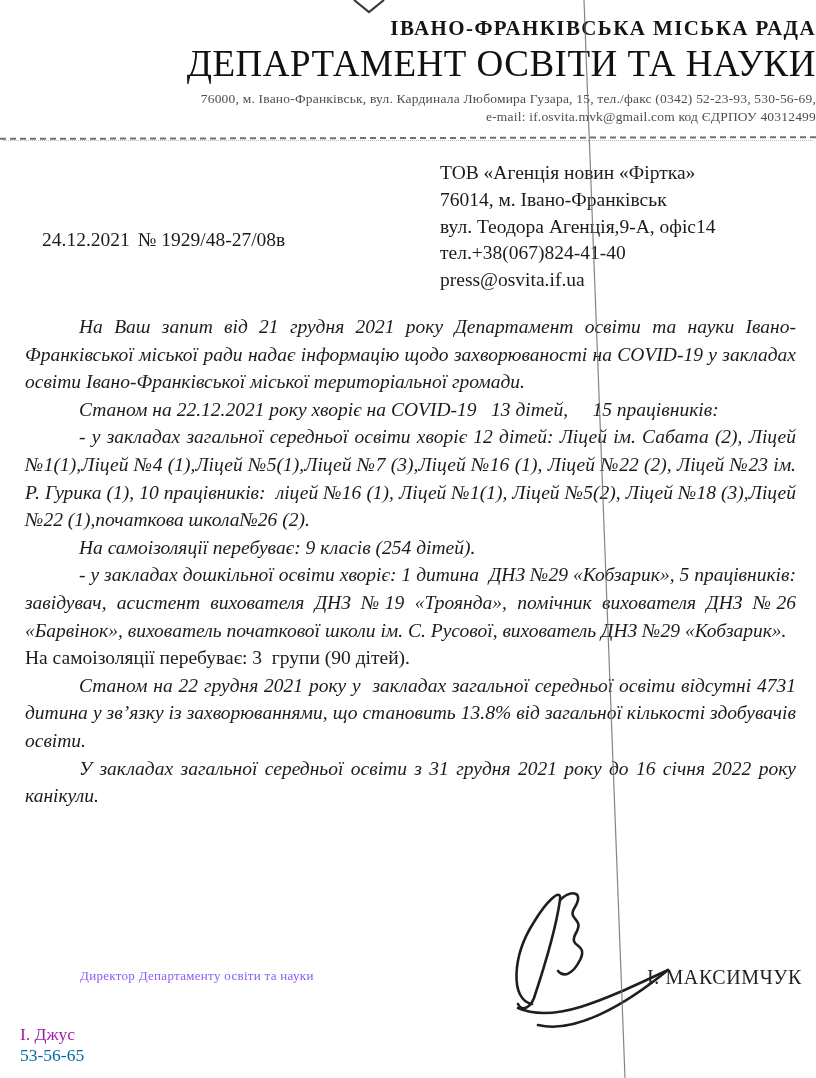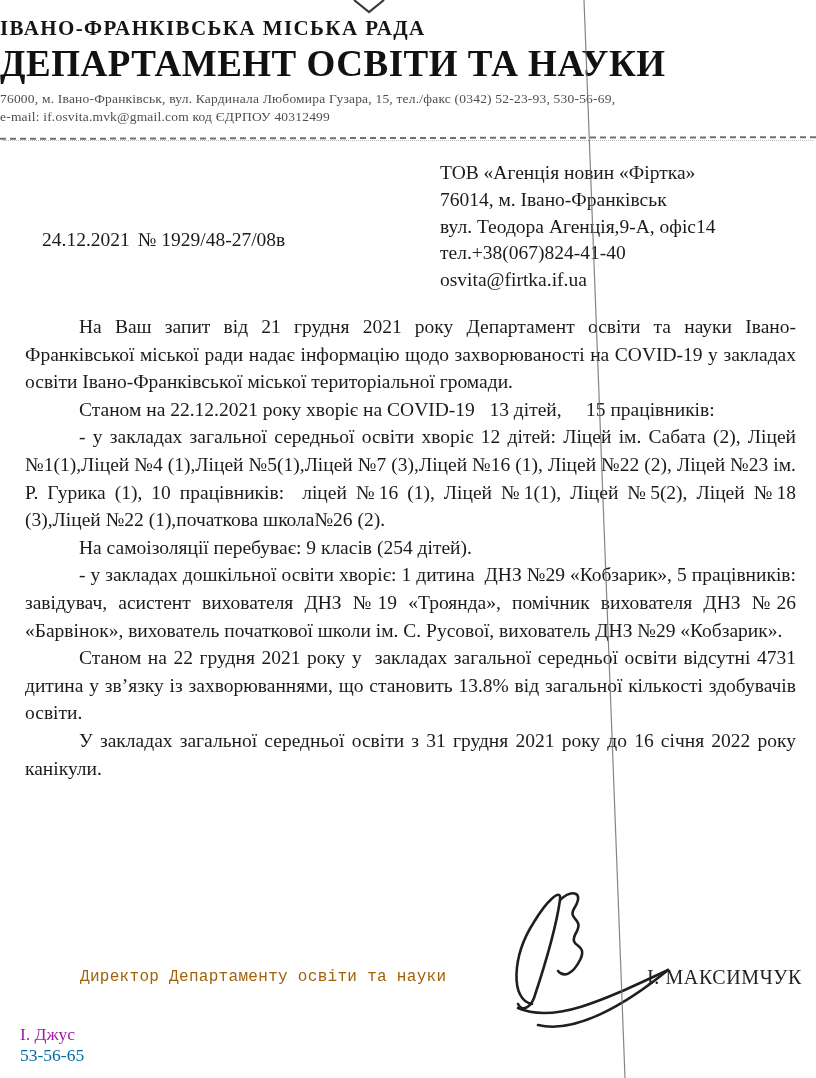--- a/index.html
+++ b/index.html
@@ -7,26 +7,26 @@
     width:816px; height:1078px;
     background:#ffffff;
     font-family:"Liberation Serif", serif;
     color:#1b1b1b;
     position:relative;
     overflow:hidden;
   }
   .page { position:absolute; inset:0; }
 
   
-  .letterhead { position:absolute; top:16px; left:0; width:100%; text-align:left; }
+  .letterhead { position:absolute; top:16px; left:0; width:100%; text-align:right; }
   .council-name {
     font-size:21px; font-weight:bold; letter-spacing:1.4px; color:#151515;
   }
   .department-name {
-    font-size:37px; font-weight:bold; letter-spacing:0.5px; margin-top:3px;
+    font-size:37px; font-weight:normal; letter-spacing:0.5px; margin-top:3px;
     color:#111; line-height:40px;
   }
   .address-line {
     font-size:13.5px; color:#4e4e4e; margin-top:7px; letter-spacing:0.2px;
   }
   .contacts-line {
     font-size:13.5px; color:#4e4e4e; margin-top:2px; letter-spacing:0.2px;
   }
 
   .separator {
@@ -50,24 +50,24 @@
     font-size:19.5px; line-height:26.8px;
   }
 
   
   .letter-body {
     position:absolute; left:25px; top:313px; width:771px;
     font-size:19.5px; line-height:27.6px;
     text-align:justify;
   }
   .letter-body p { margin:0; }
-  .letter-body p.indent { text-indent:54px; }
+  .letter-body p.indent { text-indent:54px;font-style:italic; }
 
   
-  .sig-title { position:absolute; left:80px; top:968px; font-size:16px; color:#a16207; letter-spacing:0.3px;font-family:Liberation Mono, monospace; }
+  .sig-title { position:absolute; left:80px; top:968px; font-size:13px; color:#8b5cf6; letter-spacing:0.3px; }
   .sig-name  { position:absolute; right:14px; top:966px; font-size:20px; letter-spacing:0.6px; color:#222; }
   .signature-svg { position:absolute; left:492px; top:884px; pointer-events:none; }
 
   
   .executor { position:absolute; left:20px; top:1024px; font-size:17.5px; color:#a21caf; }
   .executor-phone { position:absolute; left:20px; top:1045px; font-size:17.5px; color:#0369a1; }
 
   
   .fold-line-svg, .emblem-svg { position:absolute; pointer-events:none; }
   .fold-line-svg { left:0; top:0; }
@@ -90,33 +90,34 @@
   </div>
 
   <div class="separator"></div>
   <div class="separator2"></div>
 
   <div class="recipient">
     <div>ТОВ «Агенція новин «Фіртка»</div>
     <div>76014, м. Івано-Франківськ</div>
     <div>вул. Теодора Агенція,9-А, офіс14</div>
     <div>тел.+38(067)824-41-40</div>
-    <div>osvita@firtka.if.ua</div>
+    <div>press@osvita.if.ua</div>
   </div>
 
   <div class="reference">
     <span>24.12.2021</span><span class="ref-number">№ 1929/48-27/08в</span>
   </div>
 
   <div class="letter-body">
     <p class="indent">На Ваш запит від 21 грудня 2021 року Департамент освіти та науки Івано-Франківської міської ради надає інформацію щодо захворюваності на COVID-19 у закладах освіти Івано-Франківської міської територіальної громади.</p>
     <p class="indent">Станом на 22.12.2021 року хворіє на COVID-19 &nbsp;&nbsp;13 дітей, &nbsp;&nbsp;&nbsp;&nbsp;15 працівників:</p>
     <p class="indent">- у закладах загальної середньої освіти хворіє 12 дітей: Ліцей ім. Сабата (2), Ліцей №1(1),Ліцей №4 (1),Ліцей №5(1),Ліцей №7 (3),Ліцей №16 (1), Ліцей №22 (2), Ліцей №23 ім. Р. Гурика (1), 10 працівників: &nbsp;ліцей №16 (1), Ліцей №1(1), Ліцей №5(2), Ліцей №18 (3),Ліцей №22 (1),початкова школа№26 (2).</p>
     <p class="indent">На самоізоляції перебуває: 9 класів (254 дітей).</p>
     <p class="indent">- у закладах дошкільної освіти хворіє: 1 дитина &nbsp;ДНЗ №29 «Кобзарик», 5 працівників: завідувач, асистент вихователя ДНЗ №19 «Троянда», помічник вихователя ДНЗ №26 «Барвінок», вихователь початкової школи ім. С. Русової, вихователь ДНЗ №29 «Кобзарик».</p>
+    <p>На самоізоляції перебуває: 3 &nbsp;групи (90 дітей).</p>
     <p class="indent">Станом на 22 грудня 2021 року у &nbsp;закладах загальної середньої освіти відсутні 4731 дитина у зв’язку із захворюваннями, що становить 13.8% від загальної кількості здобувачів освіти.</p>
     <p class="indent">У закладах загальної середньої освіти з 31 грудня 2021 року до 16 січня 2022 року канікули.</p>
   </div>
 
   <div class="sig-title">Директор Департаменту освіти та науки</div>
   <div class="sig-name">І. МАКСИМЧУК</div>
 
   <svg class="signature-svg" width="205" height="150" viewBox="0 0 205 150">
     <g fill="none" stroke="#1f1f1f" stroke-width="2.6" stroke-linecap="round">
       <path d="M40,120 C18,116 20,72 42,38 C54,18 70,2 68,16 C64,44 50,90 42,114 C38,124 30,128 26,120"></path>

